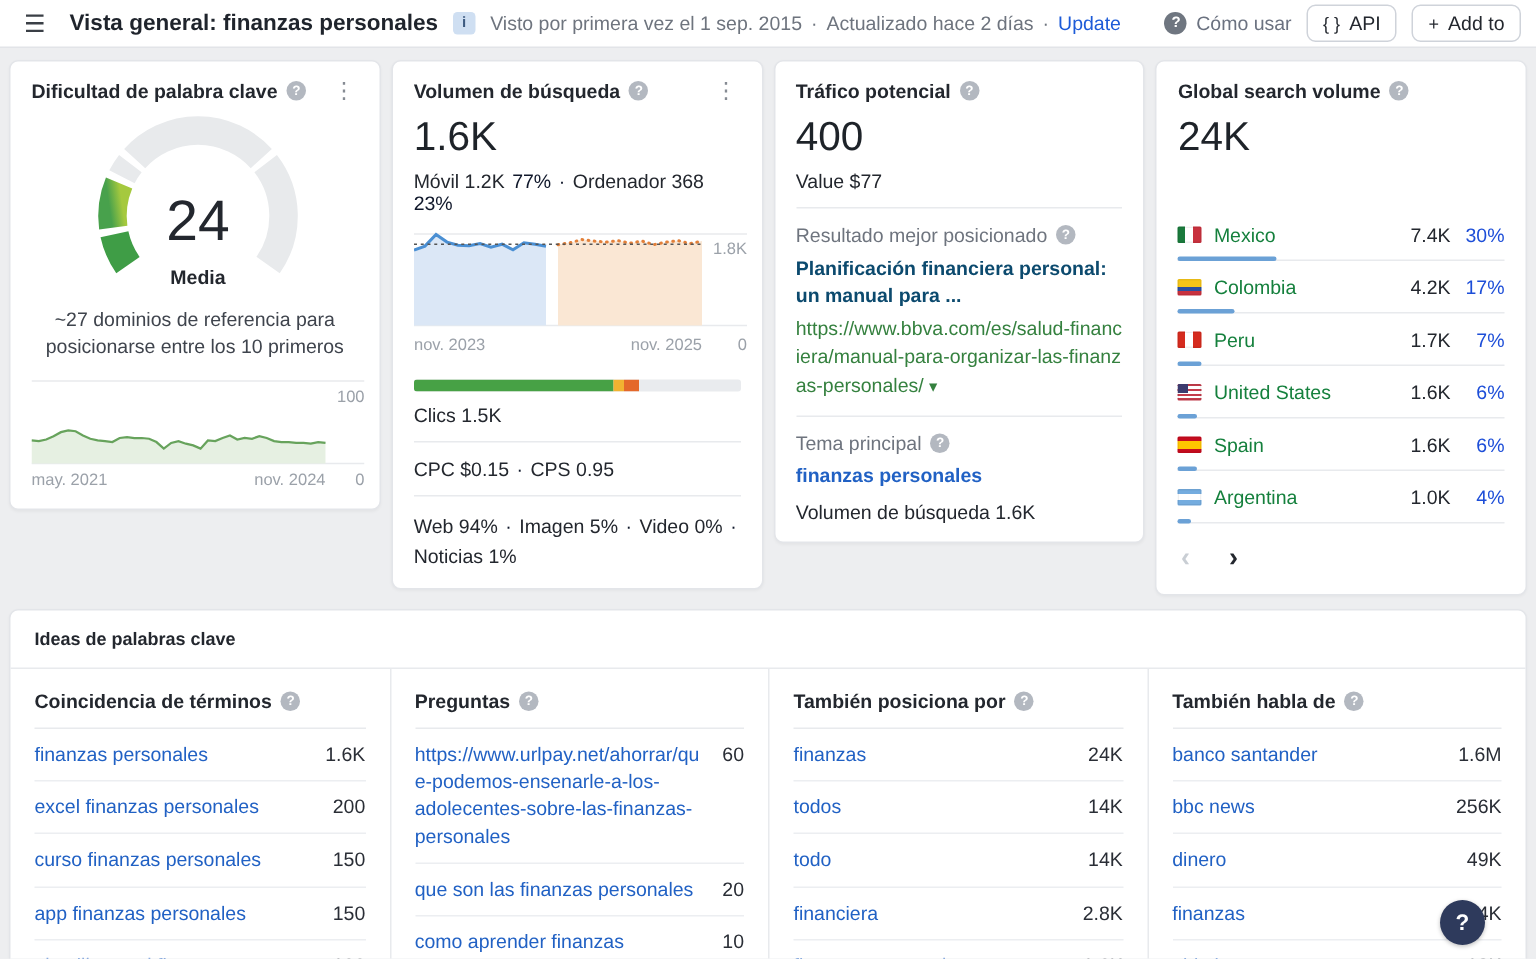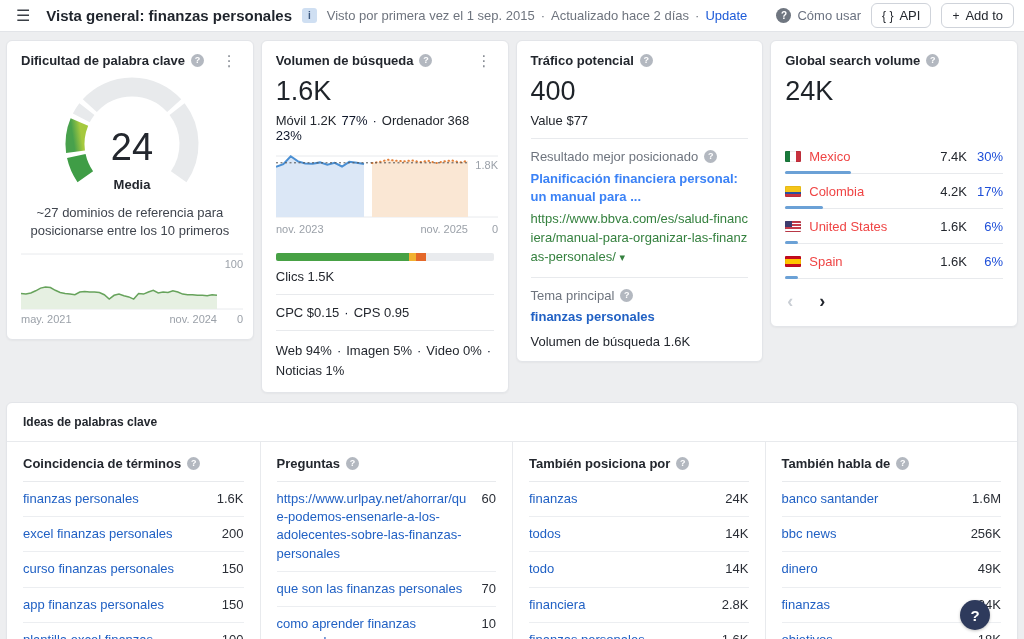--- a/index.html
+++ b/index.html
@@ -40,37 +40,37 @@
   .gauge-score{font-size:38px;fill:#23272e;font-weight:500}
   .gauge-label{font-size:13px;font-weight:700;fill:#23272e}
   .gauge-desc{font-size:13px;color:#3f444d;text-align:center;line-height:1.35;margin-top:4px}
 
   
   .clicks-bar{height:8px;border-radius:2px;margin:10px 0 8px;display:flex;overflow:hidden}
   .clicks-bar div{height:100%}
   .plain-line{font-size:13px;color:#23272e}
 
   
-  .result-title{font-size:13px;font-weight:700;color:#3b82f6;line-height:1.4;margin-top:6px;display:block}
+  .result-title{font-size:13px;font-weight:700;color:#0c4a6e;line-height:1.4;margin-top:6px;display:block}
   .result-url{font-size:13px;color:#35813f;line-height:1.45;margin-top:4px;word-break:break-all;display:block}
   .caret{color:#35813f;font-size:11px}
   .topic-link{display:block;font-size:13px;font-weight:700;color:#2161c4;margin-top:6px}
 
   
   .country-list{margin-top:32px}
   .country-row{position:relative;display:flex;align-items:center;height:35px;border-bottom:1px solid #e8eaed;font-size:13px;gap:8px}
   .flag{width:16px;height:11px;border-radius:1px;display:inline-block;position:relative;overflow:hidden;box-shadow:0 0 0 1px rgba(0,0,0,.06) inset}
   .flag.mx{background:linear-gradient(90deg,#1a7a3c 0 33%,#fff 33% 66%,#c8313e 66%)}
   .flag.co{background:linear-gradient(180deg,#f5c518 0 50%,#2a4fa0 50% 75%,#c8313e 75%)}
   .flag.pe{background:linear-gradient(90deg,#d52b1e 0 33%,#fff 33% 66%,#d52b1e 66%)}
   .flag.us{background:repeating-linear-gradient(180deg,#c43c4b 0 1.6px,#fff 1.6px 3.2px)}
   .flag.us::after{content:"";position:absolute;left:0;top:0;width:45%;height:55%;background:#3c3b6e}
   .flag.es{background:linear-gradient(180deg,#c60b1e 0 25%,#ffc400 25% 75%,#c60b1e 75%)}
   .flag.ar{background:linear-gradient(180deg,#74acdf 0 33%,#fff 33% 66%,#74acdf 66%)}
-  .country-name{color:#ef4444}
+  .country-name{color:#15803d}
   .country-vals{margin-left:auto;display:flex;align-items:baseline}
   .cv{color:#23272e}
   .cp{color:#1d4ed8;width:36px;text-align:right}
   .country-bar{position:absolute;bottom:-1px;left:0;height:3px;border-radius:2px}
   .pager{display:flex;align-items:center;gap:26px;padding:12px 2px 2px;font-size:18px;font-weight:700}
   .pg-prev{color:#c9ced4;cursor:default}
   .pg-next{color:#23272e;cursor:pointer}
 
   
   .ideas-card{margin:9px 6px 0;background:#fff;border:1px solid #e3e5e9;border-radius:6px;box-shadow:0 1px 2px rgba(0,0,0,.04)}
@@ -245,36 +245,54 @@
       <div class="country-row">
         <span class="flag co"></span>
         <a class="country-name">Colombia</a>
         <span class="country-vals">
             <span class="cv">4.2K</span>
             <span class="cp">17%</span>
           </span>
         <span class="country-bar" style="width: 37.4px; background: rgb(107, 161, 214);"></span>
       </div>
       <div class="country-row">
+        <span class="flag pe"></span>
+        <a class="country-name">Peru</a>
+        <span class="country-vals">
+            <span class="cv">1.7K</span>
+            <span class="cp">7%</span>
+          </span>
+        <span class="country-bar" style="width: 15.4px; background: rgb(107, 161, 214);"></span>
+      </div>
+      <div class="country-row">
         <span class="flag us"></span>
         <a class="country-name">United States</a>
         <span class="country-vals">
             <span class="cv">1.6K</span>
             <span class="cp">6%</span>
           </span>
         <span class="country-bar" style="width: 13.2px; background: rgb(107, 161, 214);"></span>
       </div>
       <div class="country-row">
         <span class="flag es"></span>
         <a class="country-name">Spain</a>
         <span class="country-vals">
             <span class="cv">1.6K</span>
             <span class="cp">6%</span>
           </span>
         <span class="country-bar" style="width: 13.2px; background: rgb(107, 161, 214);"></span>
+      </div>
+      <div class="country-row">
+        <span class="flag ar"></span>
+        <a class="country-name">Argentina</a>
+        <span class="country-vals">
+            <span class="cv">1.0K</span>
+            <span class="cp">4%</span>
+          </span>
+        <span class="country-bar" style="width: 8.8px; background: rgb(107, 161, 214);"></span>
       </div>
     </div>
     <div class="pager">
       <span class="pg-prev">‹</span>
       <span class="pg-next">›</span>
     </div>
   </div>
 </div>
 
 <div class="ideas-card">
@@ -313,21 +331,21 @@
       <div class="col-head">
         <span>Preguntas</span>
         <span class="qicon">?</span>
       </div>
       <div class="kw-row">
           <a class="kw-link">https://www.urlpay.net/ahorrar/que-podemos-ensenarle-a-los-adolecentes-sobre-las-finanzas-personales</a>
           <span class="kw-val">60</span>
         </div>
       <div class="kw-row">
           <a class="kw-link">que son las finanzas personales</a>
-          <span class="kw-val">70</span>
+          <span class="kw-val">20</span>
         </div>
       <div class="kw-row">
           <a class="kw-link">como aprender finanzas personales</a>
           <span class="kw-val">10</span>
         </div>
 
     </div>
 
     <div class="ideas-col">
       <div class="col-head">

